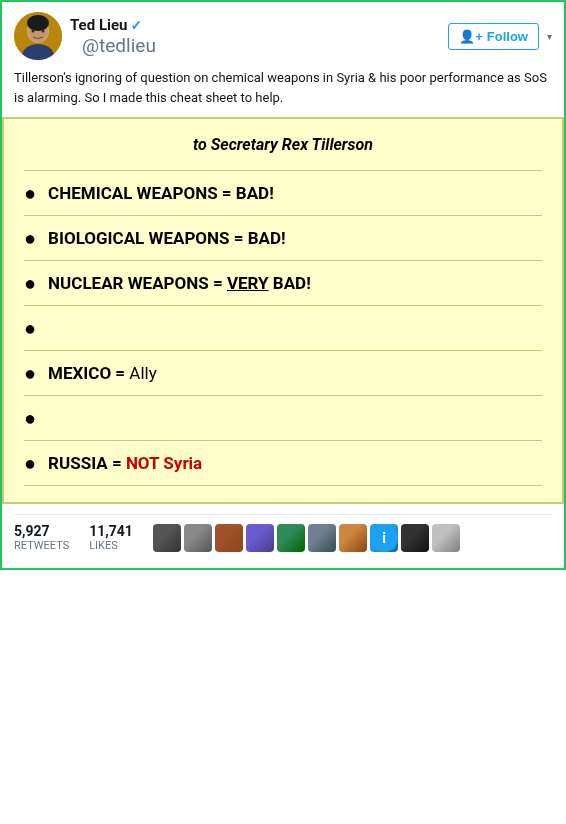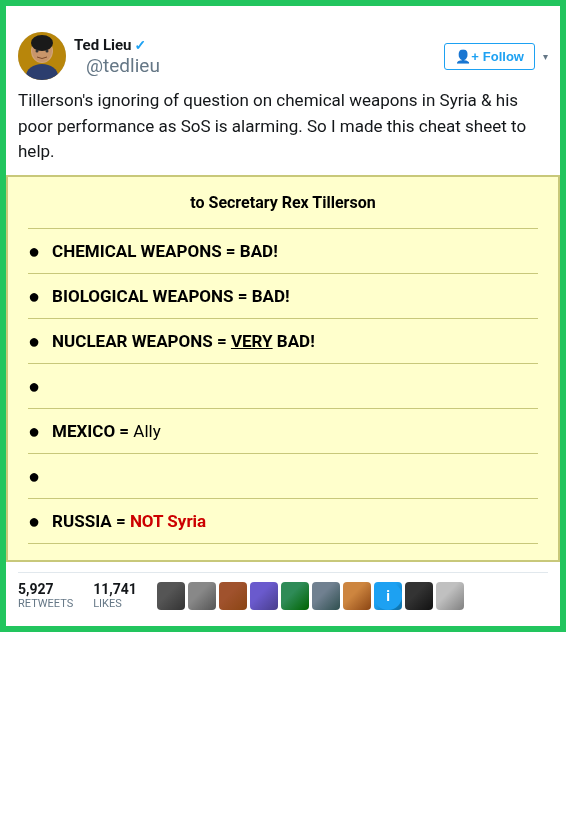--- a/index.html
+++ b/index.html
@@ -5,22 +5,22 @@
     * { box-sizing: border-box; margin: 0; padding: 0; }
     body {
       font-family: -apple-system, BlinkMacSystemFont, "Segoe UI", Roboto, Helvetica, Arial, sans-serif;
       background: #fff;
       width: 566px;
       min-height: 824px;
       font-size: 14px;
       color: #14171a;
     }
     .tweet-container {
-      border: 6px solid #22c55e;
-      padding: 26px 12px 0 12px;
+      border: 2px solid #22c55e;
+      padding: 10px 12px 0 12px;
       background: #fff;
     }
     .tweet-header {
       display: flex;
       align-items: center;
       justify-content: space-between;
       margin-bottom: 8px;
     }
     .tweet-header-left {
       display: flex;
@@ -70,21 +70,21 @@
       cursor: pointer;
       white-space: nowrap;
     }
     .chevron-down {
       font-size: 10px;
       color: #657786;
       margin-left: 4px;
       cursor: pointer;
     }
     .tweet-text {
-      font-size: 17px;
+      font-size: 13px;
       line-height: 1.5;
       color: #14171a;
       margin-bottom: 10px;
     }
     
     .cheat-sheet {
       background: #ffffcc;
       border: 2px solid #c8c87a;
       margin: 0 -12px;
       padding: 16px 20px;
@@ -94,20 +94,21 @@
       margin-bottom: 16px;
     }
     .cheat-sheet-header .from-line {
       font-style: italic;
       font-weight: bold;
       font-size: 16px;
       color: #000;
       text-decoration: underline;
     }
     .cheat-sheet-header .to-line {
+      font-style: italic;
       font-weight: bold;
       font-size: 16px;
       color: #000;
     }
     .cheat-sheet-items {
       list-style: none;
       padding: 0;
     }
     .cheat-sheet-item {
       display: flex;

